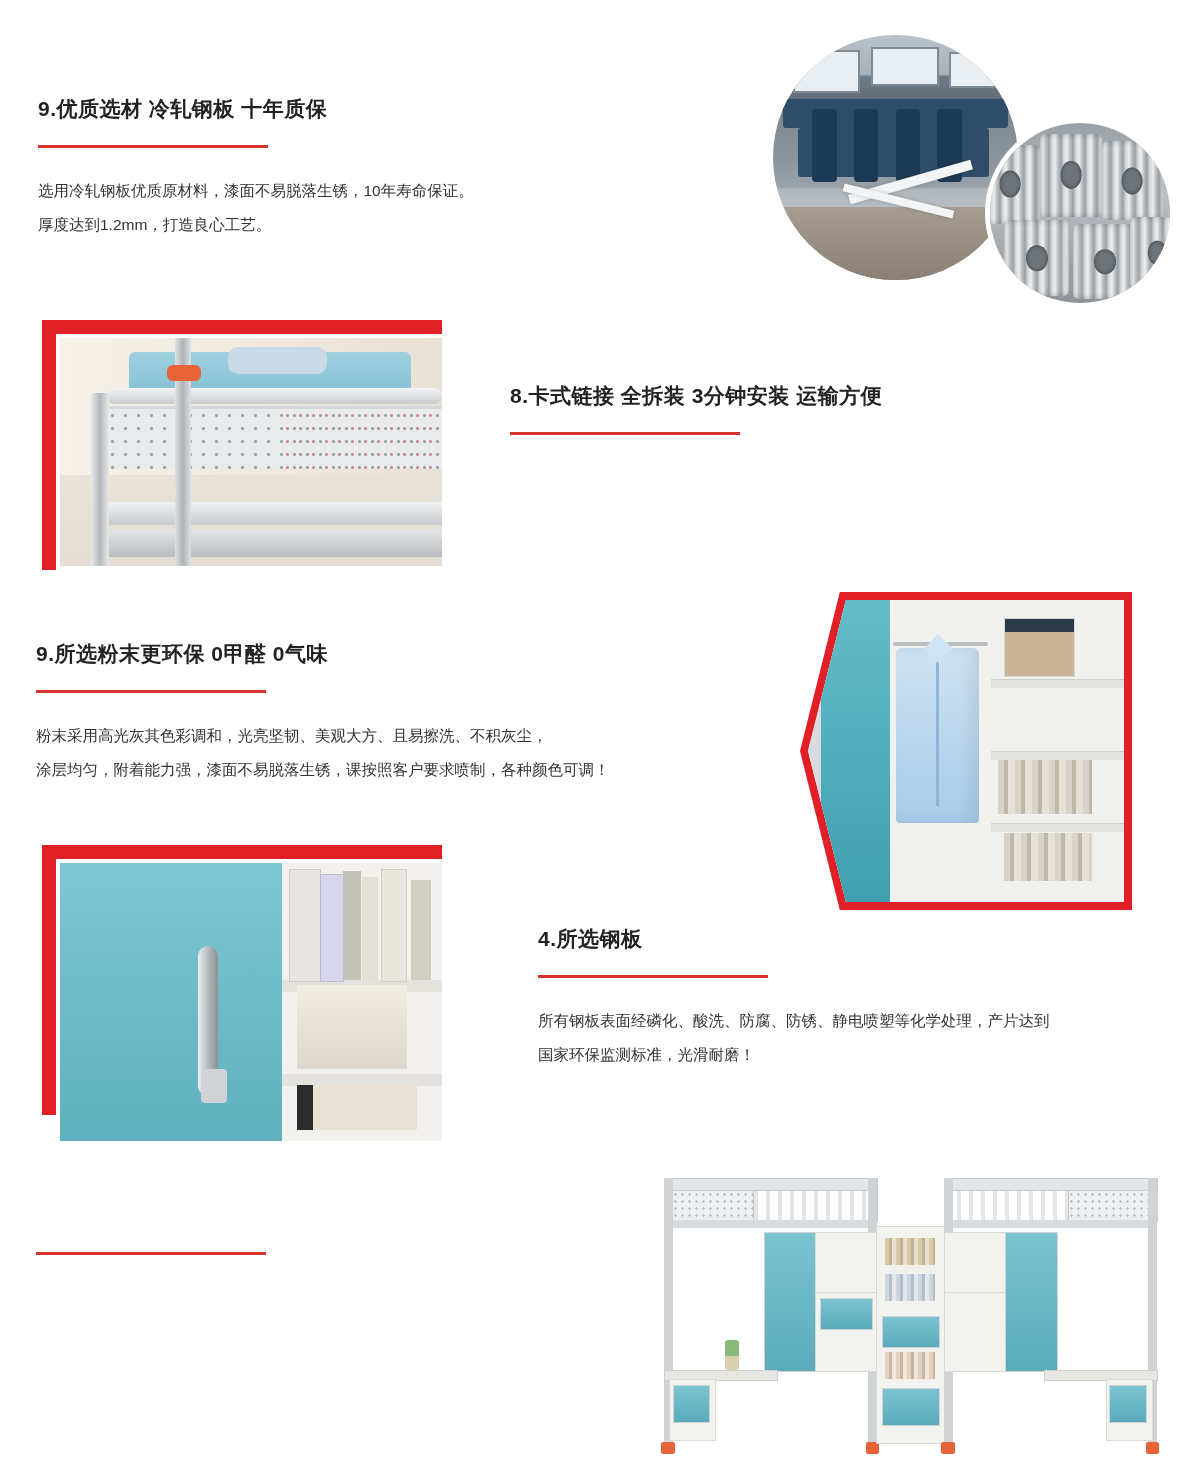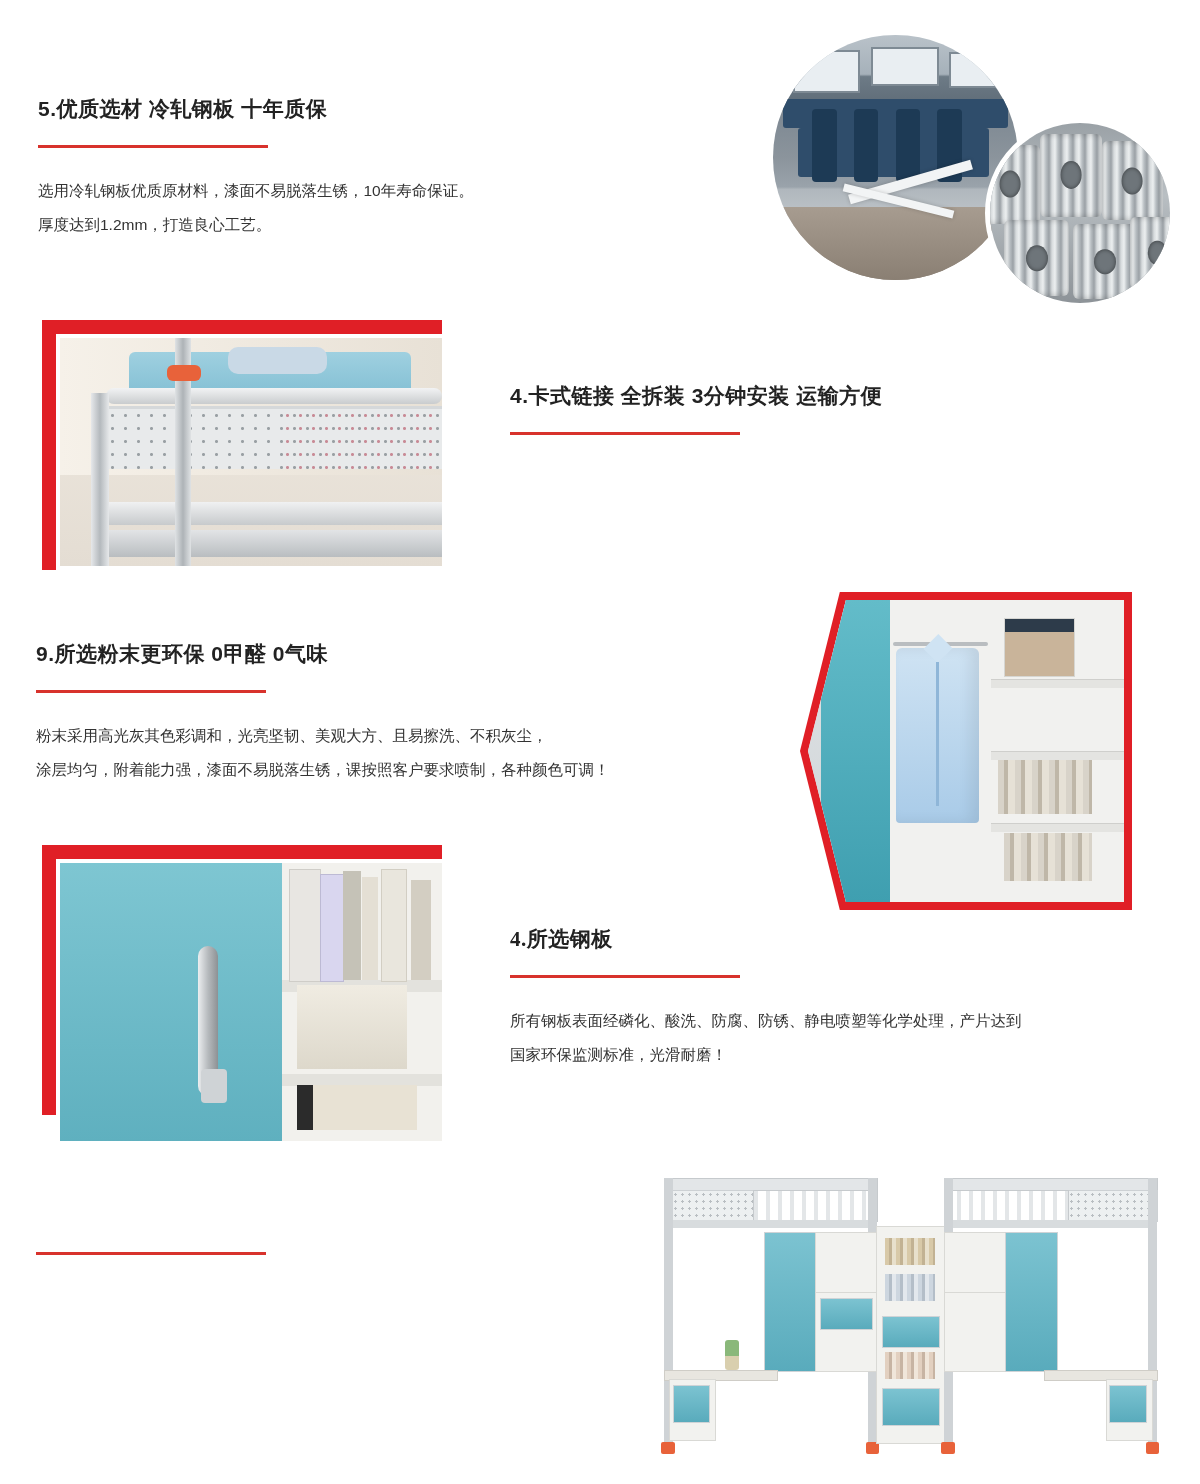--- a/index.html
+++ b/index.html
@@ -201,21 +201,21 @@
   .bunk .desk { position:absolute; background:#e8e6e0; border:1px solid #cfcdc7; }
   .bunk .leg { position:absolute; background:#cfd3d6; }
   .bunk .foot { position:absolute; background:#e8623a; border-radius:2px; }
   .bunk .tinybook { position:absolute; }
   .bunk .plant { position:absolute; }
 </style>
 </head>
 <body>
 
 <div class="section" style="left:38px; top:95px; width:620px;">
-  <div class="heading">5.优质选材  冷轧钢板  十年质保</div>
+  <div class="heading">9.优质选材  冷轧钢板  十年质保</div>
   <div class="rule"></div>
   <div class="body-text">选用冷轧钢板优质原材料，漆面不易脱落生锈，10年寿命保证。
 厚度达到1.2mm，打造良心工艺。</div>
 </div>
 
 <div class="circle" style="left:773px; top:35px; width:245px; height:245px; box-shadow:0 0 0 0 #fff;">
   <div class="factory">
     <div class="window" style="left:8%; top:6%; width:26%; height:16%;"></div>
     <div class="window" style="left:40%; top:5%; width:26%; height:14%;"></div>
     <div class="window" style="left:72%; top:7%; width:22%; height:13%;"></div>
@@ -257,21 +257,21 @@
       </div>
     <div class="lowerbar"></div>
     <div class="lowerbar2"></div>
     <div class="post"></div>
     <div class="post2"></div>
     <div class="cap"></div>
   </div>
 </div>
 
 <div class="section" style="left:510px; top:382px; width:660px;">
-  <div class="heading">4.卡式链接   全拆装   3分钟安装  运输方便</div>
+  <div class="heading">8.卡式链接   全拆装   3分钟安装  运输方便</div>
   <div class="rule"></div>
 </div>
 
 <div class="section" style="left:36px; top:640px; width:740px;">
   <div class="heading">9.所选粉末更环保 0甲醛 0气味</div>
   <div class="rule"></div>
   <div class="body-text">粉末采用高光灰其色彩调和，光亮坚韧、美观大方、且易擦洗、不积灰尘，
 涂层均匀，附着能力强，漆面不易脱落生锈，课按照客户要求喷制，各种颜色可调！</div>
 </div>
 
@@ -311,21 +311,21 @@
     <div class="book" style="left:68%; top:4%; width:22px; height:38%; background:#d9d6ef; border:1px solid #bdbad4;"></div>
     <div class="book" style="left:74%; top:3%; width:18px; height:39%; background:#c5c2b7;"></div>
     <div class="book" style="left:79%; top:5%; width:16px; height:37%; background:#e4dfd4;"></div>
     <div class="book" style="left:84%; top:2%; width:24px; height:40%; background:#e9e6dd; border:1px solid #d2cec3;"></div>
     <div class="book" style="left:92%; top:6%; width:20px; height:36%; background:#d3cec2;"></div>
     <div class="book" style="left:62%; top:80%; width:120px; height:16%; background:linear-gradient(to right,#2b2b2b 0 16px,#e8e2d4 16px 100%);"></div>
     <div class="book" style="left:62%; top:44%; width:110px; height:30%; background:linear-gradient(to bottom,#f0ece2,#ddd8cb);"></div>
   </div>
 </div>
 
-<div class="section" style="left:510px; top:925px; width:660px;font-family:Liberation Serif, serif;">
+<div class="section" style="left:538px; top:925px; width:660px;">
   <div class="heading">4.所选钢板</div>
   <div class="rule"></div>
   <div class="body-text">所有钢板表面经磷化、酸洗、防腐、防锈、静电喷塑等化学处理，产片达到
 国家环保监测标准，光滑耐磨！</div>
 </div>
 
 <div class="section" style="left:36px; top:1230px; width:620px;">
   <div class="rule"></div>
 </div>
 

